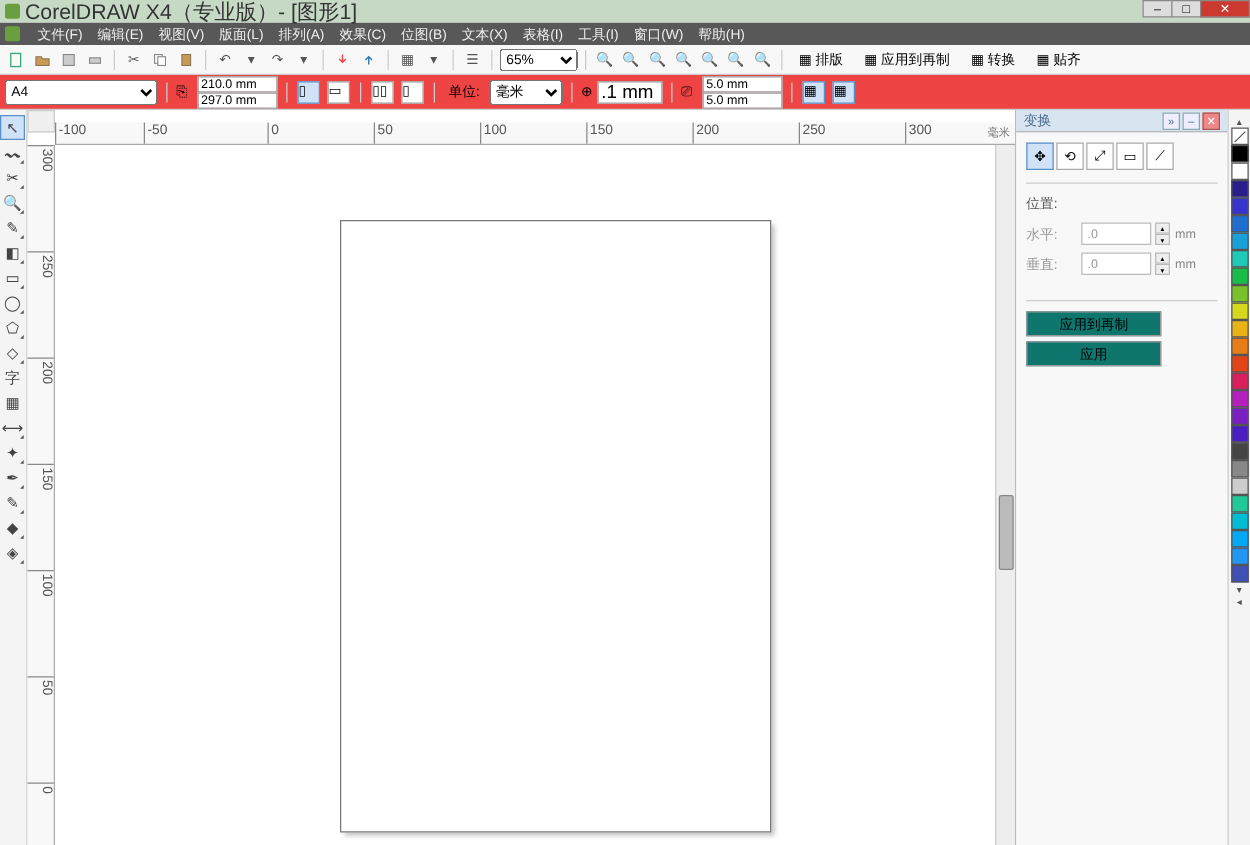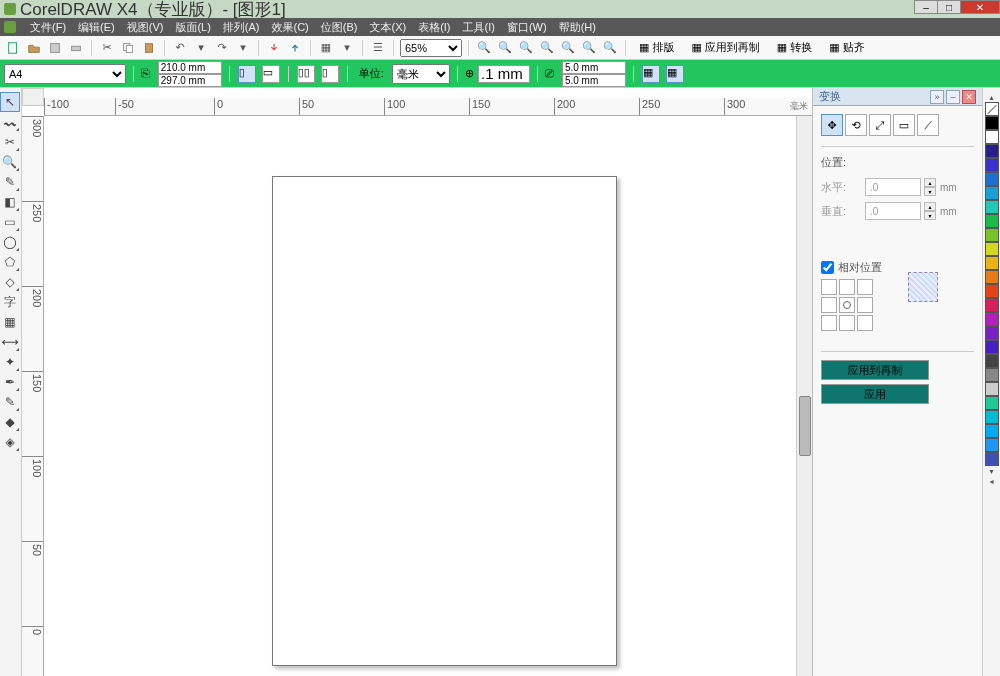--- a/index.html
+++ b/index.html
@@ -17,21 +17,21 @@
 .menu-bar { height: 18px; background: #585858; display: flex; align-items: center; padding: 0 4px; }
 .menu-bar .logo2 { width: 12px; height: 12px; background: #6a9f3f; border-radius: 2px; margin-right: 8px; }
 .menu-item { color: #eee; padding: 0 6px; cursor: default; }
 
 .toolbar1 { height: 24px; background: #f8f8f8; border-bottom: 1px solid #ccc; display: flex; align-items: center; padding: 0 4px; gap: 3px; }
 .tb-btn { width: 18px; height: 18px; display: flex; align-items: center; justify-content: center; color: #555; }
 .tb-sep { width: 1px; height: 16px; background: #ccc; margin: 0 3px; }
 .zoom-select { height: 18px; width: 62px; font-size: 11px; }
 .tb-grp-btn { height: 18px; padding: 0 6px; display: flex; align-items: center; gap: 3px; border: 1px solid transparent; }
 
-.toolbar2 { height: 28px; background: #22c55e; border-bottom: 1px solid #ccc; display: flex; align-items: center; padding: 0 4px; gap: 4px; }
+.toolbar2 { height: 28px; background: #ef4444; border-bottom: 1px solid #ccc; display: flex; align-items: center; padding: 0 4px; gap: 4px; }
 .paper-select { height: 20px; width: 122px; font-size: 11px; }
 .dim-group { display: flex; flex-direction: column; gap: 0; margin-left: 4px; }
 .dim-input { width: 64px; height: 13px; font-size: 10px; padding: 0 2px; border: 1px solid #999; }
 .orient-btn { width: 18px; height: 18px; border: 1px solid #999; background: #fff; margin: 0 1px; }
 .orient-btn.active { background: #cfe2f7; border-color: #5a8fc8; }
 .unit-lbl { margin: 0 4px; }
 .unit-select { height: 20px; width: 58px; font-size: 11px; }
 .nudge-input { width: 52px; height: 18px; font-size: 15px; border: 1px solid #999; padding: 0 2px; }
 
 .main-area { display: flex; height: calc(676px - 18px - 18px - 24px - 28px); }
@@ -330,40 +330,20 @@
       <div class="field-row">
         <span class="field-lbl">垂直:</span>
         <input class="field-input" value=".0" style="">
         <div class="spinner">
             <div class="sp">▴</div>
             <div class="sp">▾</div>
           </div>
         <span class="field-unit">mm</span>
       </div>
 
-      <div class="rel-row">
-        <div>
-          <label class="rel-check">
-            <input type="checkbox" checked="" style="">
-            <span>相对位置</span>
-          </label>
-          <div class="nine-grid">
-            <div class="nine-cell"></div>
-            <div class="nine-cell"></div>
-            <div class="nine-cell"></div>
-            <div class="nine-cell"></div>
-            <div class="nine-cell sel"></div>
-            <div class="nine-cell"></div>
-            <div class="nine-cell"></div>
-            <div class="nine-cell"></div>
-            <div class="nine-cell"></div>
-          </div>
-        </div>
-        <div class="anchor-icon"></div>
-      </div>
 
       <div class="hr" style="margin-top:20px;"></div>
       <div class="docker-btn">应用到再制</div>
       <div class="docker-btn">应用</div>
     </div>
   </div>
 
   <div class="color-palette">
     <div class="pal-arrow">▴</div>
     <div class="color-none"></div>

